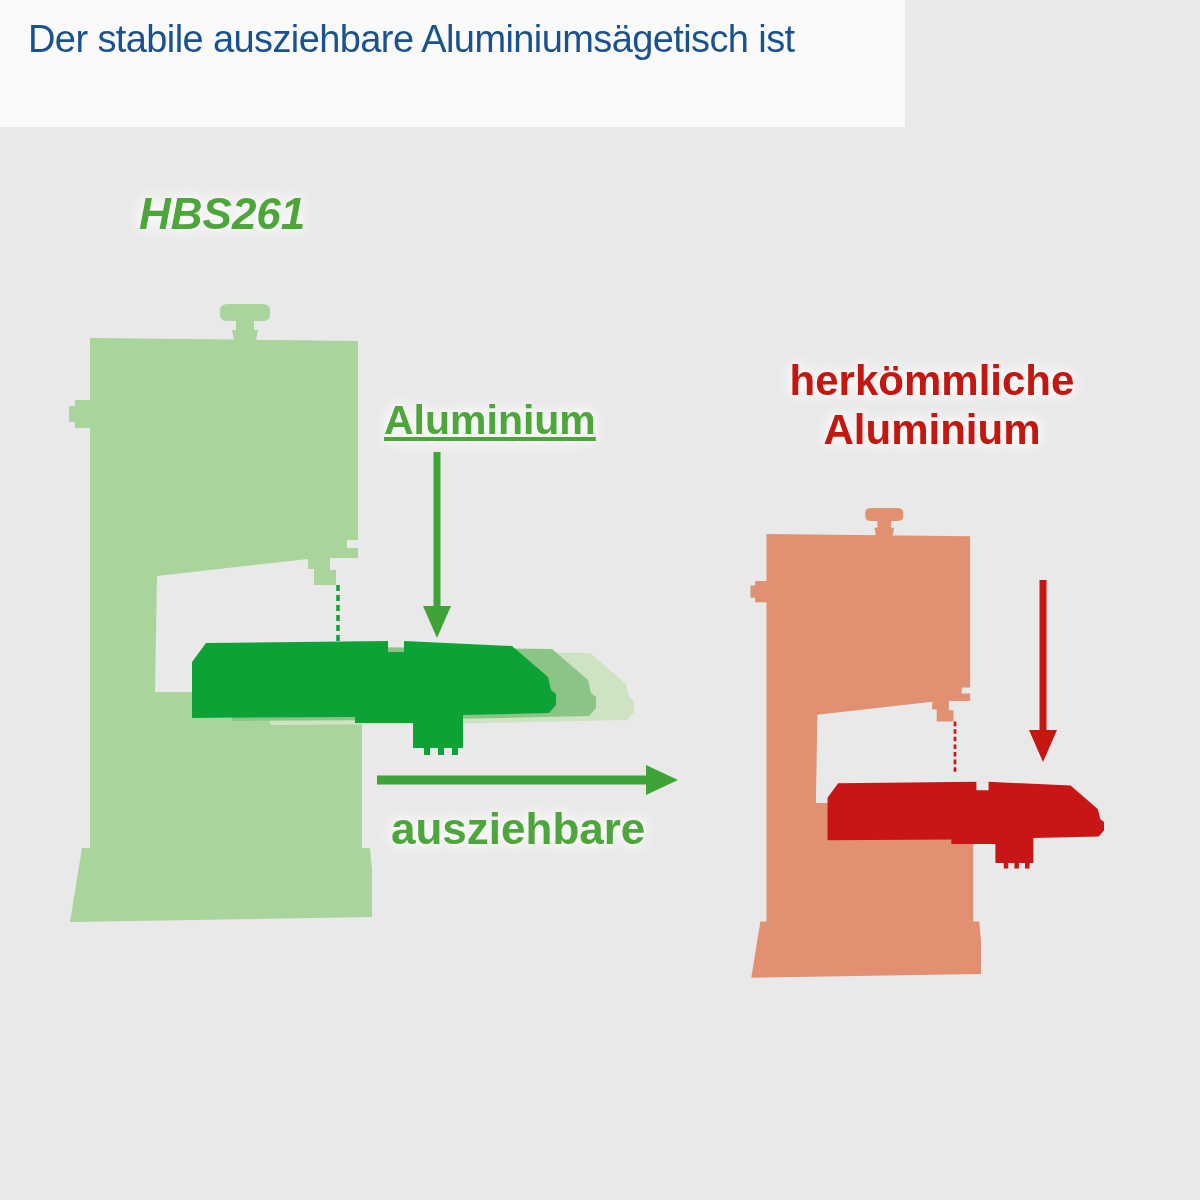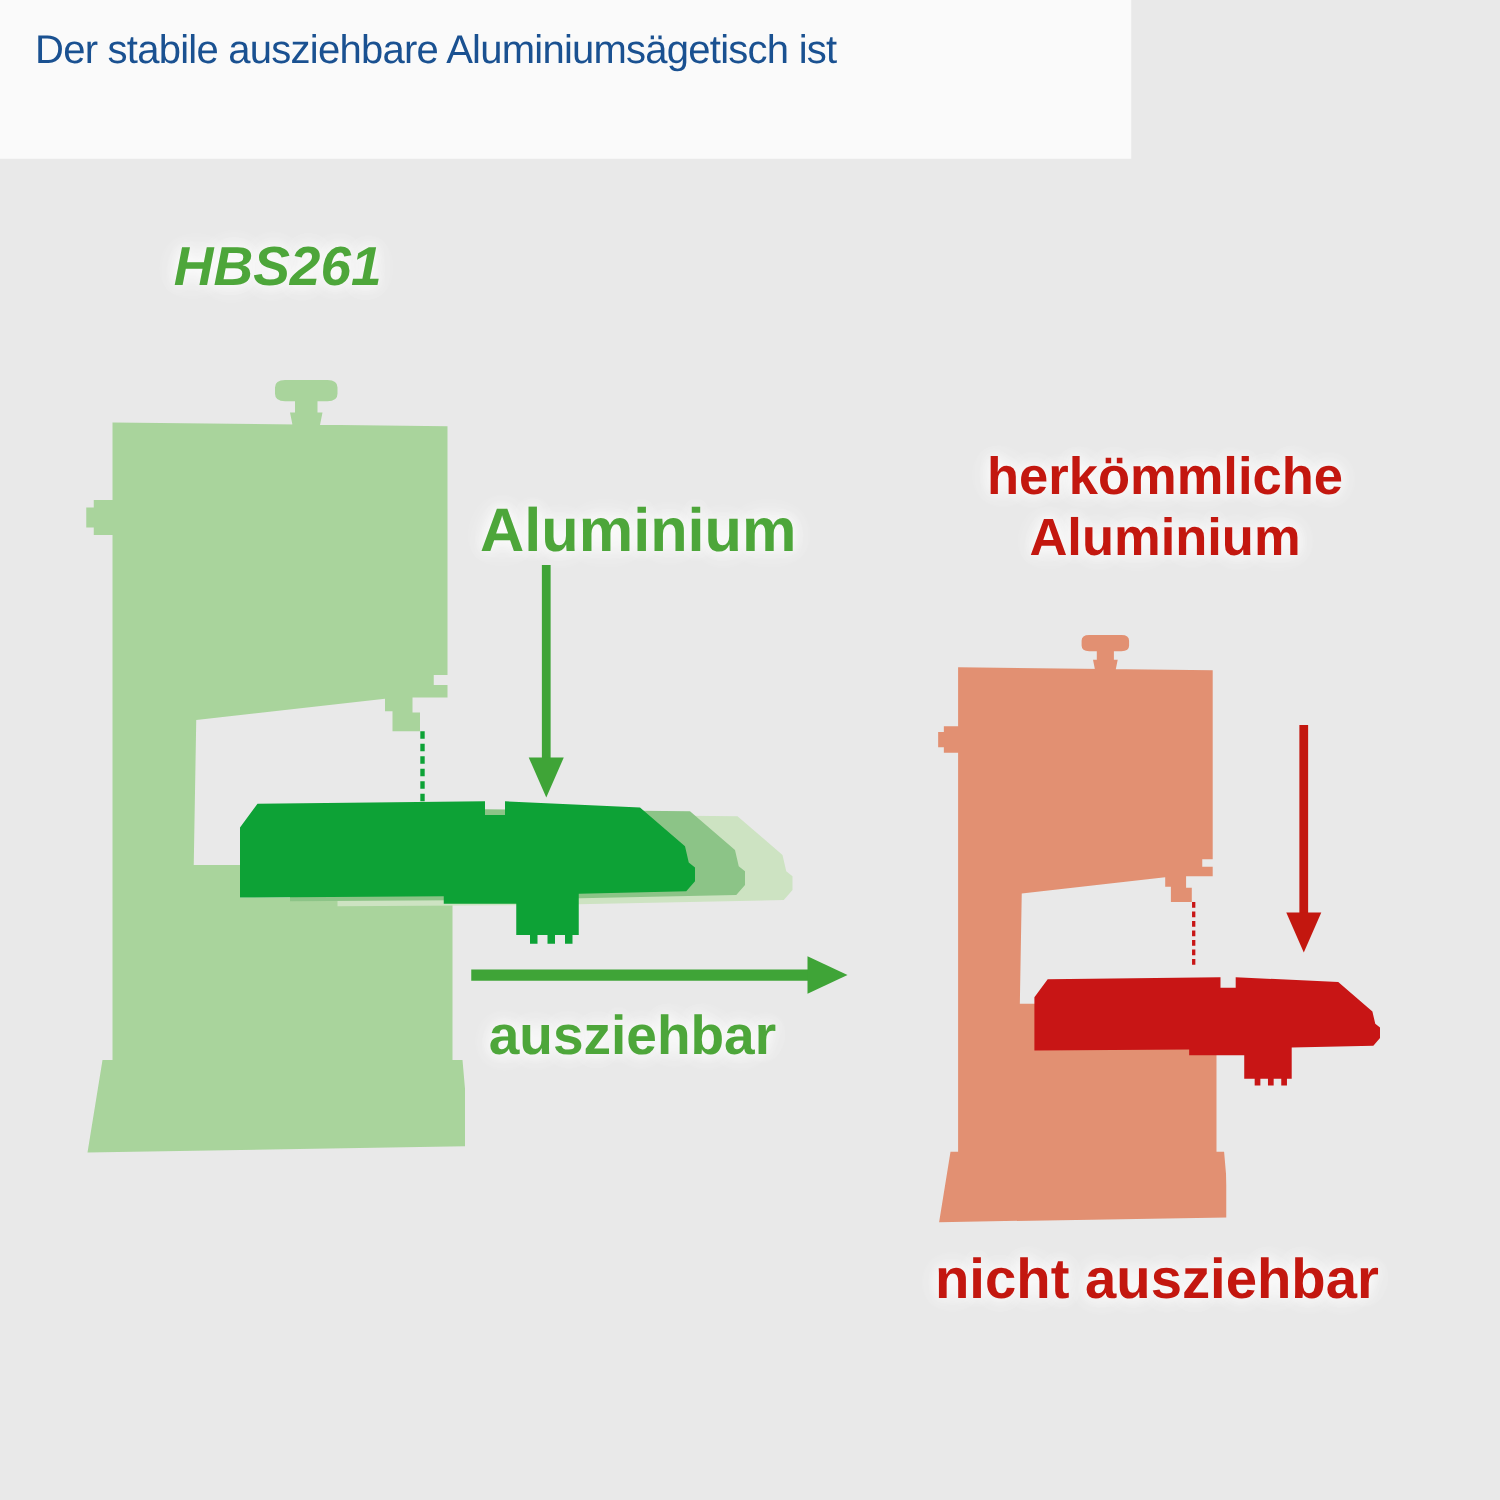--- a/index.html
+++ b/index.html
@@ -7,30 +7,30 @@
     position:relative;width:1200px;height:1200px;overflow:hidden;
     background:#e9e9e9;
     font-family:"Liberation Sans", sans-serif;
   }
   .abs{position:absolute;}
   #header-box{
     left:0;top:0;width:905px;height:127px;background:#fafafa;
   }
   .header-text{
     position:absolute;left:28px;color:#1a5191;
-    font-size:32px;letter-spacing:-0.6px;line-height:47px;white-space:nowrap;
+    font-size:38px;letter-spacing:-0.6px;line-height:47px;white-space:nowrap;
   }
   #header-line-1{top:16px;}
   #header-line-2{top:63px;}
   .green-label{color:#4da63a;font-weight:bold;
     text-shadow:0 0 10px rgba(255,255,255,.95),0 0 18px rgba(255,255,255,.85),0 0 26px rgba(255,255,255,.7);}
   .red-label{color:#c3170f;font-weight:bold;
     text-shadow:0 0 10px rgba(255,255,255,.95),0 0 18px rgba(255,255,255,.85),0 0 26px rgba(255,255,255,.7);}
   #model-title{left:139px;top:189px;font-size:44px;font-style:italic;}
-  #aluminium-label{left:384px;top:397px;font-size:49px;}
+  #aluminium-label{left:384px;top:397px;font-size:41px;text-decoration:underline;}
   #ausziehbar-label{left:391px;top:804px;font-size:44px;}
   #conventional-makers-label{left:762px;top:356px;width:340px;font-size:42px;line-height:49px;text-align:center;}
   #blech-label{left:984px;top:529px;font-size:44px;}
   #nicht-ausziehbar-label{left:748px;top:997px;font-size:45px;}
   svg{display:block;}
 </style>
 </head>
 <body>
 
 <div id="canvas">
@@ -67,21 +67,21 @@
   <div id="aluminium-label" class="abs green-label">Aluminium</div>
   <svg class="abs" style="left:420px;top:450px;" width="36" height="190" viewBox="0 0 36 190">
     <line x1="17" y1="2" x2="17" y2="160" stroke-width="7" stroke="#3fa437"></line>
     <polygon points="3,156 31,156 17,188" fill="#3fa437"></polygon>
   </svg>
 
   <svg class="abs" style="left:375px;top:762px;" width="305" height="36" viewBox="0 0 305 36">
     <line x1="2" y1="18" x2="274" y2="18" stroke-width="9" stroke="#3fa437"></line>
     <polygon points="271,3 271,33 303,18" fill="#3fa437"></polygon>
   </svg>
-  <div id="ausziehbar-label" class="abs green-label">ausziehbar</div>
+  <div id="ausziehbar-label" class="abs green-label">ausziehbare</div>
 
   <svg class="abs" style="left:745px;top:505px;" width="236" height="475" viewBox="0 0 310 625">
     <path d="M 28,38 L 296,41 L 296,240 L 285,240 L 285,248 L 296,248 L 296,258
              L 268,258 L 268,270 L 274,270 L 274,285 L 252,285 L 252,269 L 246,269 L 246,259
              L 95,276 L 93,392 L 130,392 L 130,418 L 300,418 L 300,548 L 308,548 L 314,617
              L 8,622 L 20,548 L 28,548 Z
              M 158,10 Q 158,4 166,4 L 200,4 Q 208,4 208,10 L 208,15 Q 208,21 200,21
              L 166,21 Q 158,21 158,15 Z
              M 174,21 L 192,21 L 192,30 L 196,30 L 194,40 L 172,40 L 170,30 L 174,30 Z
              M 13,100 L 28,100 L 28,128 L 13,128 Z
@@ -97,15 +97,14 @@
              L 223,87 L 165,87 L 165,81 L 2,82 Z" fill="#c81515"></path>
   </svg>
 
   <div id="conventional-makers-label" class="abs red-label">herkömmliche Aluminium</div>
 
   <svg class="abs" style="left:1026px;top:578px;" width="36" height="186" viewBox="0 0 36 186">
     <line x1="17" y1="2" x2="17" y2="156" stroke-width="7" stroke="#c3170f"></line>
     <polygon points="3,152 31,152 17,184" fill="#c3170f"></polygon>
   </svg>
 
-  <div id="nicht-ausziehbar-label" class="abs red-label">nicht ausziehbar</div>
 
 </div>
 
 </body></html>

